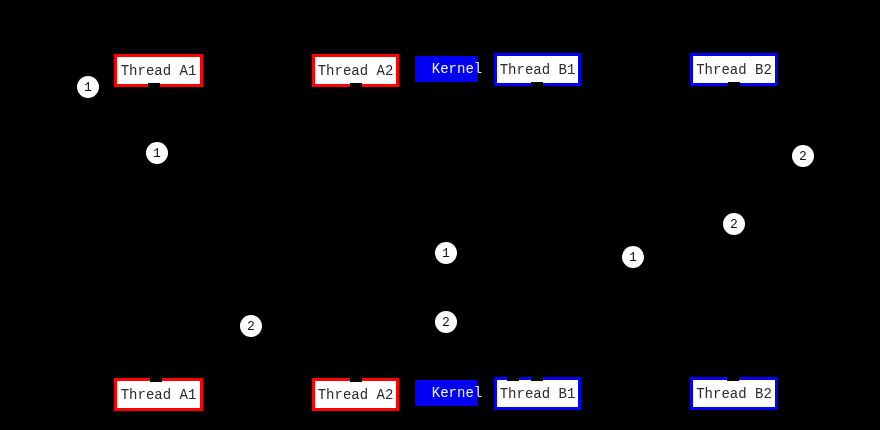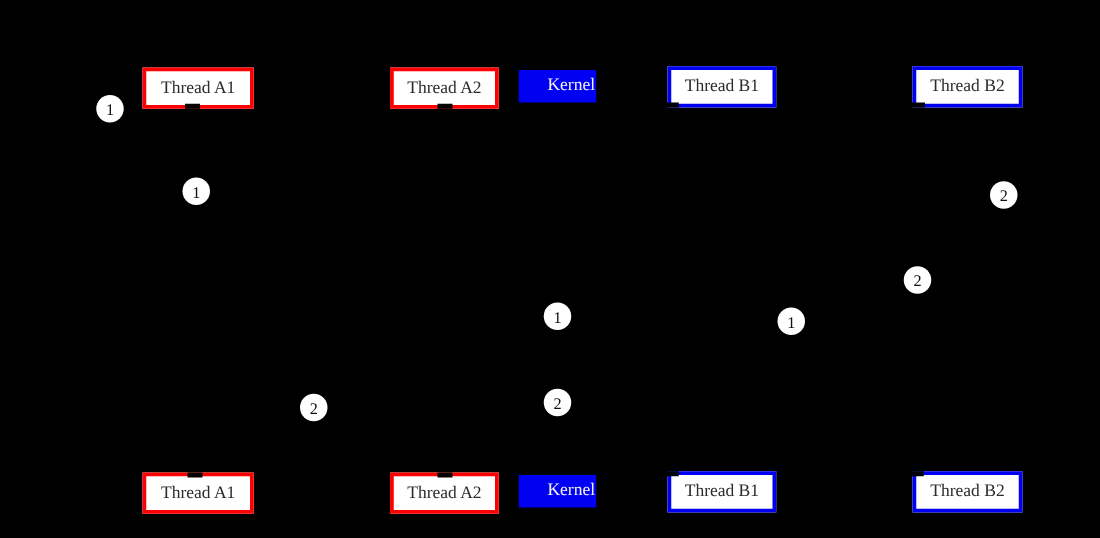--- a/index.html
+++ b/index.html
@@ -1,26 +1,26 @@
 <!DOCTYPE html>
 <html><head>
 <meta charset="utf-8">
 <style>
   html,body{margin:0;padding:0;background:#000;}
   .canvas{
     position:relative;width:880px;height:418px;background:#000000;
-    overflow:hidden;font-family:Liberation Serif, serif;
+    overflow:hidden;font-family:Liberation Mono, monospace;
   }
   .box{
     position:absolute;box-sizing:border-box;background:#ffffff;color:#2b2b2b;
     display:flex;align-items:center;justify-content:center;
     font-size:14px;line-height:1;white-space:nowrap;
   }
   .box.red{border:3px solid #ff0000;}
-  .box.blue{border:3px solid #0000f2;margin-left:40px;}
+  .box.blue{border:3px solid #0000f2;}
   .box.kernel{background:#0000f2;color:#f5f5f5;border:none;padding-left:22px;}
   .marker{
     position:absolute;width:22px;height:22px;border-radius:50%;
     background:#ffffff;color:#111111;display:flex;align-items:center;
     justify-content:center;font-size:13px;line-height:1;
   }
   .notch{position:absolute;width:12px;height:4px;background:#000000;}
 </style>
 </head>
 <body>

